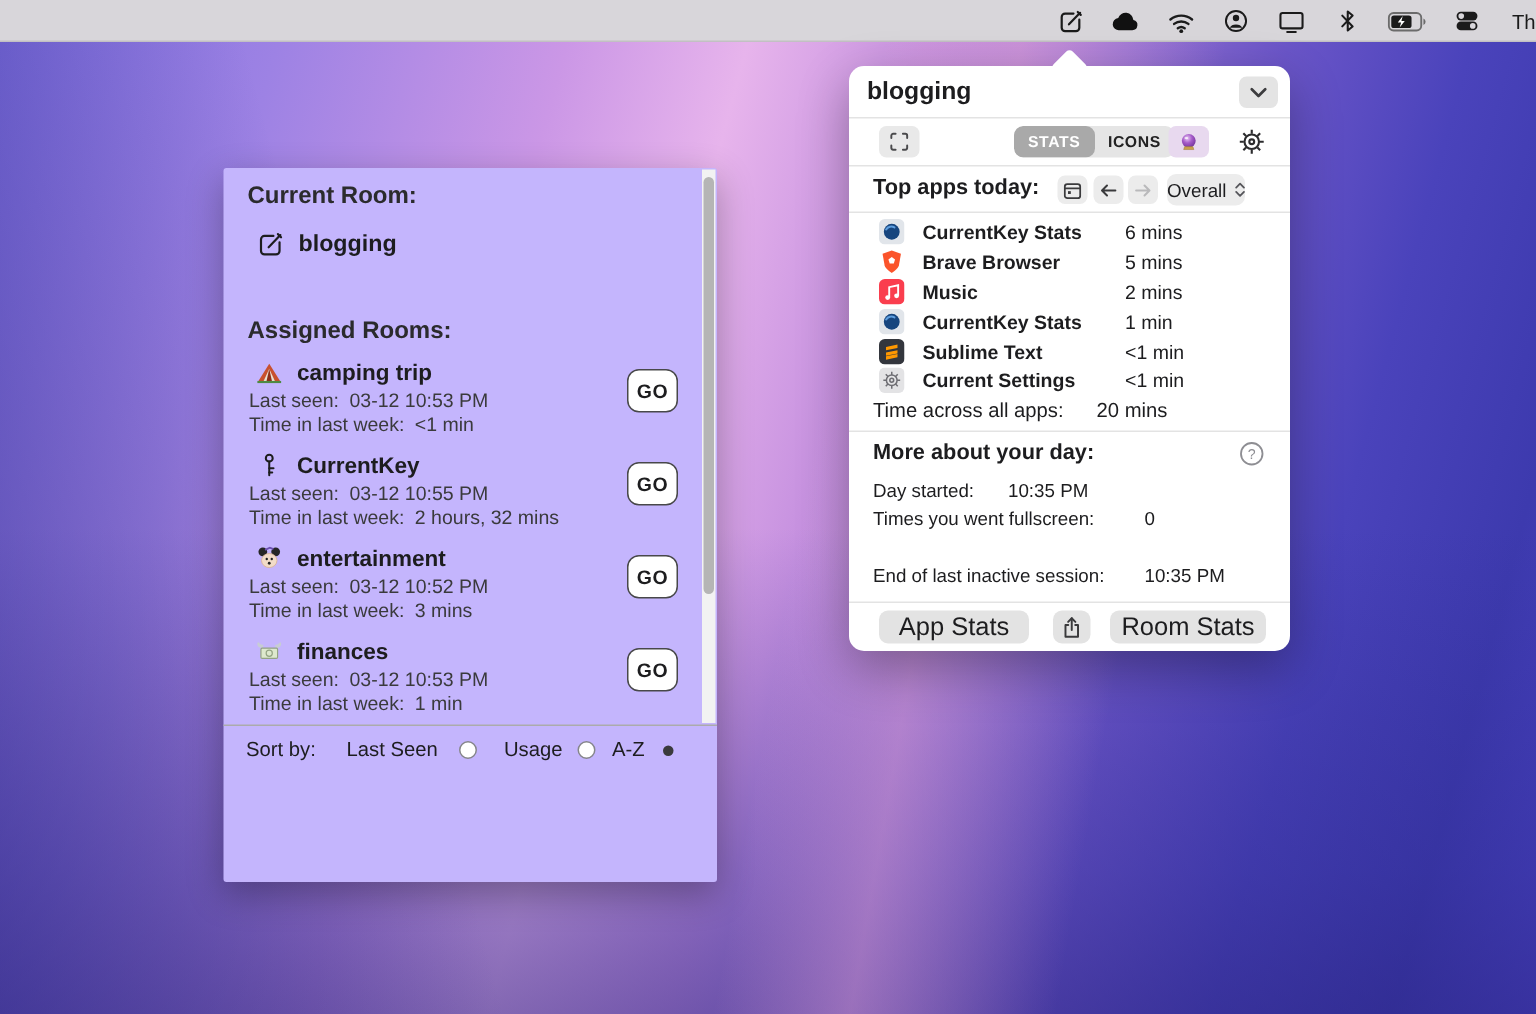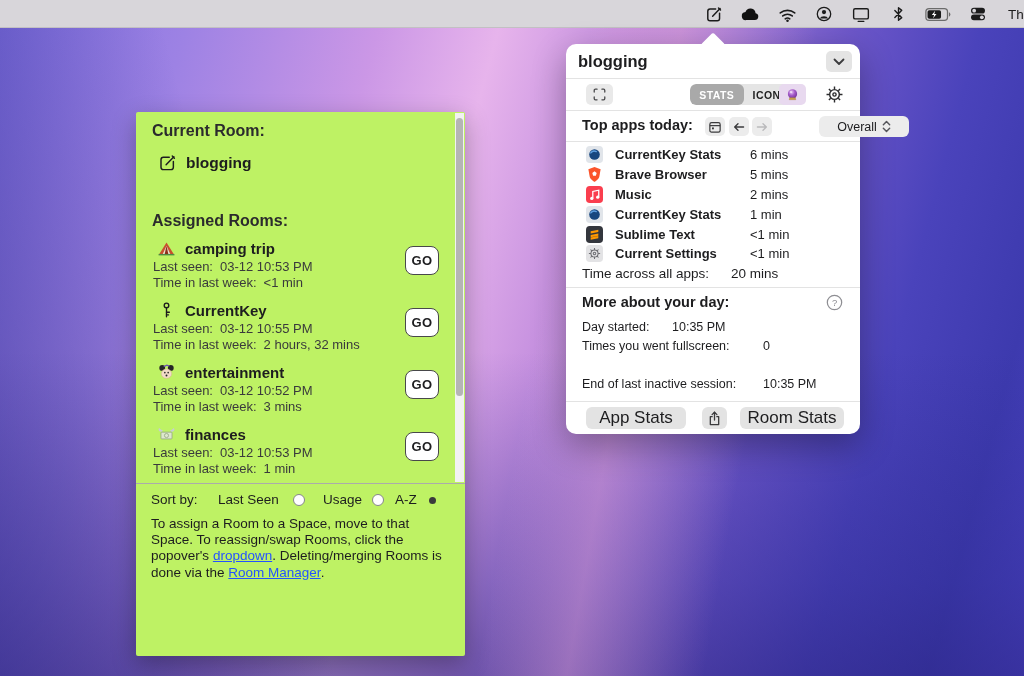--- a/index.html
+++ b/index.html
@@ -15,22 +15,22 @@
 
   
   .menubar { position:absolute; top:0; left:0; width:1024px; height:28px;
     background:#d8d6da; border-bottom:1px solid rgba(0,0,0,0.10);
     display:flex; align-items:center; }
   .mb-right { position:absolute; left:702px; top:0; height:28px; display:flex; align-items:center; gap:15px; }
   .mb-ic { width:22px; height:22px; display:flex; align-items:center; justify-content:center; }
   .mb-clock { font-size:13.5px; color:#1b1b1b; white-space:nowrap; margin-left:4px; }
 
   
-  .room-panel { position:absolute; left:136px; top:112px; width:329px; height:544px;
-    background:#bef264; border-radius:2px; box-shadow:0 8px 24px rgba(0,0,0,0.30);
+  .room-panel { position:absolute; left:149px; top:112px; width:329px; height:476px;
+    background:#c4b5fd; border-radius:2px; box-shadow:0 8px 24px rgba(0,0,0,0.30);
     color:#1d1d1f; }
   .rp-h { position:absolute; left:16px; font-size:16px; font-weight:700; color:#2b2b2d; }
   .cr-row { position:absolute; left:21px; top:41px; display:flex; align-items:center; gap:9px; }
   .cr-name { font-size:15.5px; font-weight:700; }
   .rdetail { font-size:13px; color:#3a3a3c; }
   .rdetail .dl { margin-right:7px; }
   .room { position:absolute; left:21px; }
   .room-name-row { display:flex; align-items:center; gap:9px; height:21px; }
   .room-name-row .rname { font-size:15px; font-weight:700; }
   .room .rdetail { margin-left:-4px; line-height:16px; }
@@ -52,31 +52,31 @@
     background:#ffffff; border-radius:10px; box-shadow:0 12px 34px rgba(0,0,0,0.32);
     color:#1d1d1f; }
   .pop-arrow { position:absolute; top:-8px; left:138px; width:18px; height:18px;
     background:#ffffff; transform:rotate(45deg); border-radius:3px; }
   .pop-title { position:absolute; left:12px; top:8px; font-size:16.5px; font-weight:700; }
   .title-chevron { position:absolute; left:260px; top:7px; width:26px; height:21px;
     background:#e4e4e4; border:none; border-radius:5px; display:flex; align-items:center; justify-content:center; cursor:pointer; }
   .pdiv { position:absolute; left:0; right:0; height:1px; background:#e3e3e3; }
   .tool-btn { position:absolute; height:21px; background:#e9e9e9; border:none; border-radius:5px;
     display:flex; align-items:center; justify-content:center; cursor:pointer; }
-  .seg { position:absolute; left:124px; top:40px; width:107px; height:21px; background:#e5e5e5;
+  .seg { position:absolute; left:110px; top:40px; width:107px; height:21px; background:#e5e5e5;
     border-radius:6px; display:flex; overflow:hidden;text-align:right; }
   .seg .sg { flex:1; display:flex; align-items:center; justify-content:center;
     font-size:10.5px; font-weight:700; letter-spacing:0.4px; color:#222; cursor:pointer; }
   .seg .sg.sel { background:#a9a9a9; color:#ffffff; border-radius:6px; }
   .sec-h { position:absolute; left:16px; font-size:14.5px; font-weight:700; }
   .nav-btn { position:absolute; top:73px; width:20px; height:19px; background:#ececec; border:none;
     border-radius:5px; display:flex; align-items:center; justify-content:center; cursor:pointer; }
-  .overall { position:absolute; left:212px; top:72px; width:90px; height:21px; background:#ececec;
+  .overall { position:absolute; left:212px; top:72px; width:52px; height:21px; background:#ececec;
     border:none; border-radius:6px; display:flex; align-items:center; justify-content:center; gap:5px;
-    font-size:12.5px; color:#1d1d1f; cursor:pointer; font-family:"Liberation Sans",sans-serif;margin-left:41px; }
+    font-size:12.5px; color:#1d1d1f; cursor:pointer; font-family:"Liberation Sans",sans-serif; }
   .apps { position:absolute; left:0; right:0; top:101px; }
   .app-row { position:relative; height:19.8px; display:flex; align-items:center; padding-left:20px; }
   .app-row .aname { margin-left:12px; font-size:13px; font-weight:600; }
   .app-row .atime { position:absolute; left:184px; font-size:13px; font-weight:400; }
   .total-row { position:absolute; left:16px; top:222px; font-size:13.5px; }
   .total-row .tval { position:absolute; left:149px; white-space:nowrap; }
   .day-row { position:absolute; left:16px; right:12px; height:19px; font-size:12.5px; }
   .day-row .val { position:absolute; white-space:nowrap; left:181px; }
   .day-row.first .val { left:90px; }
   .help-circle { position:absolute; left:260px; top:250px; width:17px; height:17px; cursor:pointer; }
@@ -249,21 +249,20 @@
   <div class="sort-row">
     <span class="txt" style="left:15px">Sort by:</span>
     <span class="txt" style="left:82px">Last Seen</span>
     <span class="radio" style="left:157px"></span>
     <span class="txt" style="left:187px">Usage</span>
     <span class="radio" style="left:236px"></span>
     <span class="txt" style="left:259px">A-Z</span>
     <span class="radio dot" style="left:293px"></span>
   </div>
 
-  <div class="help-text"><span>To assign a Room to a Space, move to that Space. To reassign/swap Rooms, click the popover's </span><a>dropdown</a><span>. Deleting/merging Rooms is done via the </span><a>Room Manager</a><span>.</span></div>
 </div>
 
 <div class="popover">
   <div class="pop-arrow"></div>
 
   <div class="pop-title">blogging</div>
   <button class="title-chevron">
     <svg width="12" height="8" viewBox="0 0 12 8">
         <path d="M1.5 1.5 L6 6 L10.5 1.5" fill="none" stroke="#3c3c3e" stroke-width="1.8" stroke-linecap="round" stroke-linejoin="round"></path>
       </svg>

